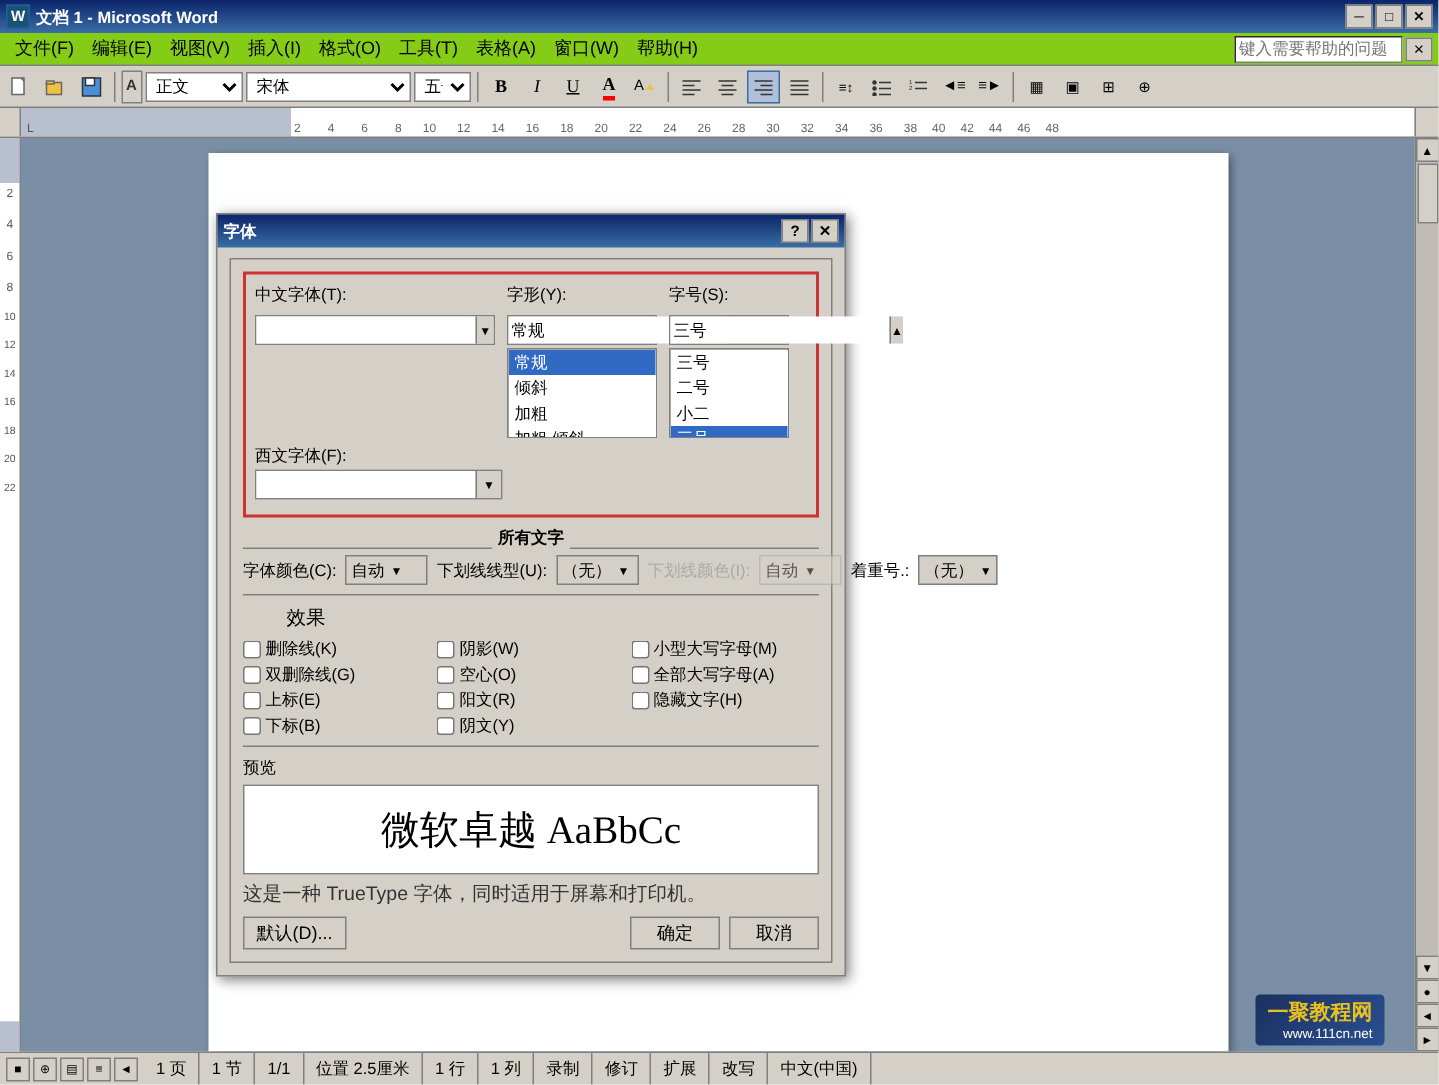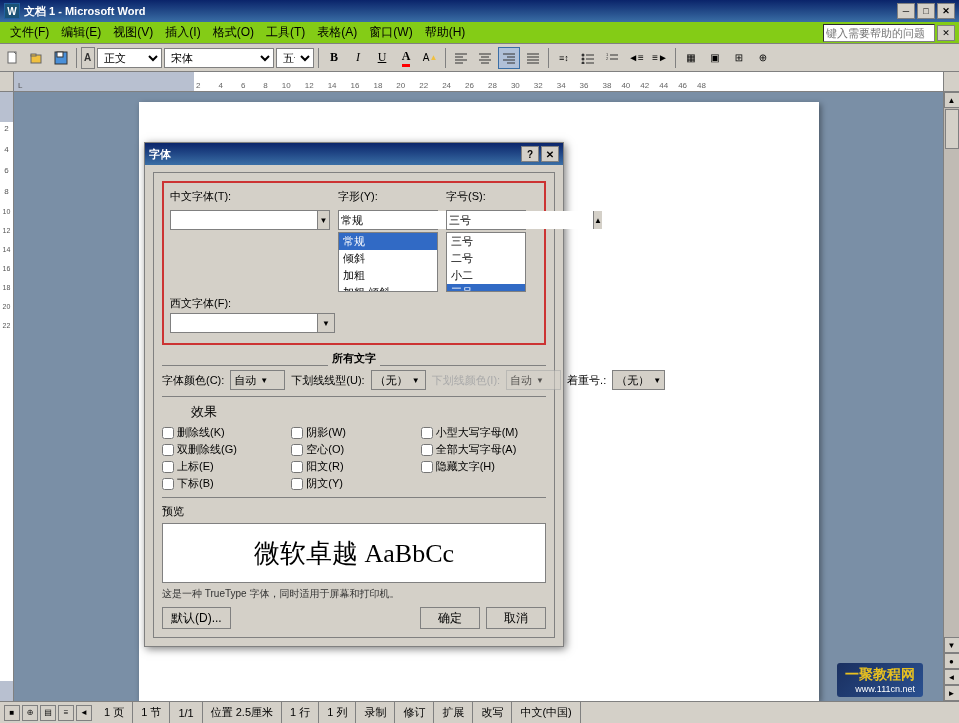--- a/index.html
+++ b/index.html
@@ -278,21 +278,21 @@
     .dialog-button {
       height: 22px;
       min-width: 60px;
       background: #d4d0c8;
       border: 1px solid #808080;
       font-size: 12px;
       cursor: pointer;
       padding: 0 8px;
     }
 
-    .tip-text { font-size: 10px; color: #333; margin-bottom: 0; }
+    .tip-text { font-size: 13px; color: #333; margin-bottom: 0; }
 
     
     .ruler-area {
       height: 20px;
       background: #d4d0c8;
       border-bottom: 1px solid #808080;
       position: relative;
       overflow: hidden;
       display: flex;
       align-items: flex-end;

